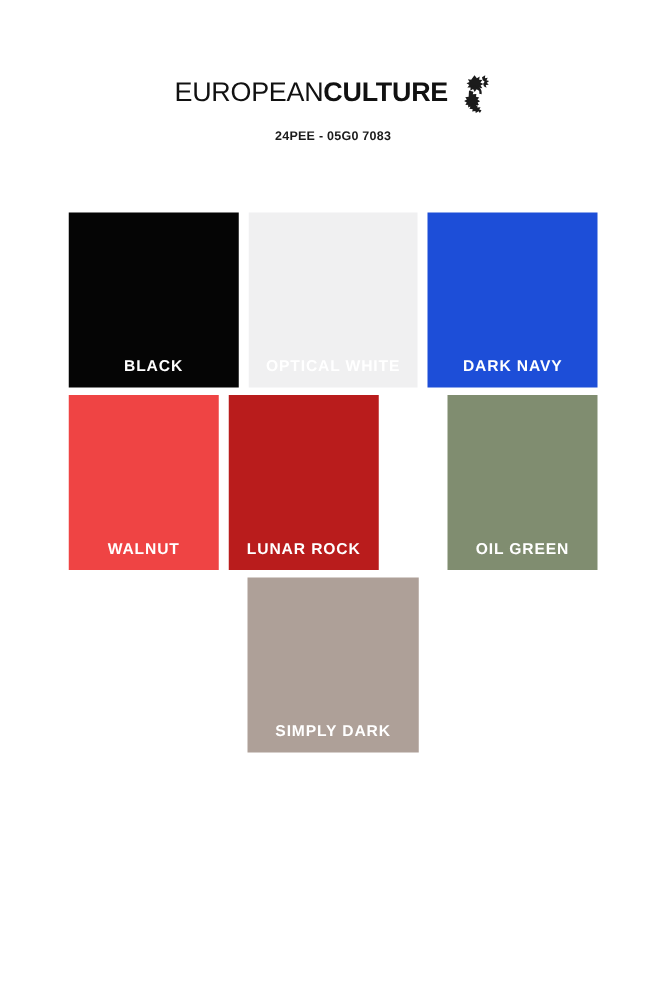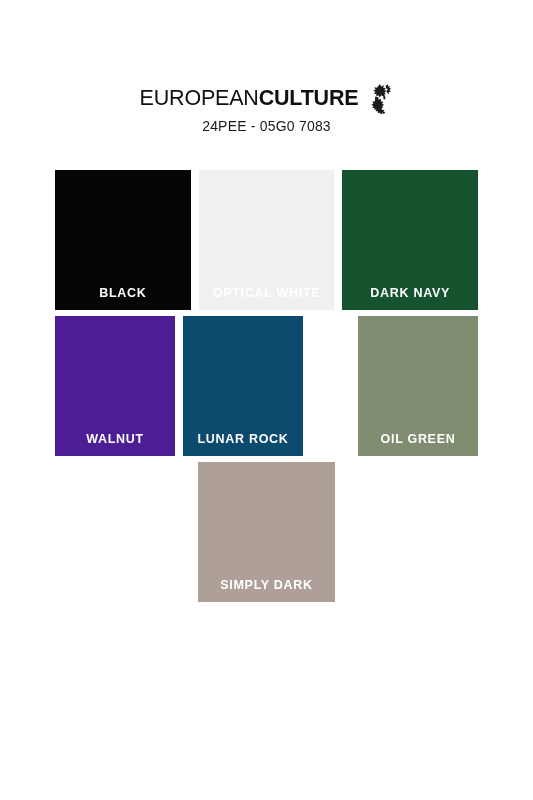--- a/index.html
+++ b/index.html
@@ -14,21 +14,21 @@
     font-family: "Liberation Sans", sans-serif;
     overflow: hidden;
   }
 
   
   .header {
     position: absolute;
     top: 0;
     left: 0;
     width: 533px;
-    padding-top: 84px;
+    padding-top: 60px;
     text-align: center;
   }
   .brand-row {
     display: flex;
     align-items: center;
     justify-content: center;
     gap: 9px;
     height: 30px;
   }
   .brand-word {
@@ -44,23 +44,23 @@
   .brand-word .bold {
     font-weight: 700;
   }
   .brand-mark {
     width: 26px;
     height: 32px;
     display: block;
     flex: 0 0 auto;
   }
   .ref-code {
-    margin-top: 4px;
-    font-size: 14px;
-    font-weight: 400;
+    margin-top: 14px;
+    font-size: 10px;
+    font-weight: 700;
     color: #1a1a1a;
     letter-spacing: 0.2px;
   }
 
   
   .palette {
     position: absolute;
     top: 170px;
     left: 55px;
     width: 423px;
@@ -118,30 +118,30 @@
 </div>
 
 <div class="palette">
   <div class="row">
     <div class="swatch" style="background-color: rgb(5, 5, 5);">
       <span class="swatch-label" style="color: rgb(255, 255, 255);">BLACK</span>
     </div>
     <div class="swatch" style="background-color: rgb(240, 240, 241);">
       <span class="swatch-label" style="color: rgb(255, 255, 255);">OPTICAL WHITE</span>
     </div>
-    <div class="swatch" style="background-color: #14532d;">
+    <div class="swatch" style="background-color: #1d4ed8;">
       <span class="swatch-label" style="color: rgb(255, 255, 255);">DARK NAVY</span>
     </div>
   </div>
 
   <div class="row">
-    <div class="swatch" style="background-color: #4c1d95; text-decoration: underline;">
+    <div class="swatch" style="background-color: #ef4444; text-decoration: underline;">
       <span class="swatch-label" style="color: rgb(255, 255, 255);">WALNUT</span>
     </div>
-    <div class="swatch" style="background-color: #0c4a6e;">
+    <div class="swatch" style="background-color: #b91c1c;">
       <span class="swatch-label" style="color: rgb(255, 255, 255);">LUNAR ROCK</span>
     </div>
     <div class="swatch" style="background-color: rgb(128, 141, 112); margin-left: 47px;">
       <span class="swatch-label" style="color: rgb(255, 255, 255);">OIL GREEN</span>
     </div>
   </div>
 
   <div class="row centered">
     <div class="swatch" style="background-color: rgb(174, 160, 152);">
       <span class="swatch-label" style="color: rgb(255, 255, 255);">SIMPLY DARK</span>

